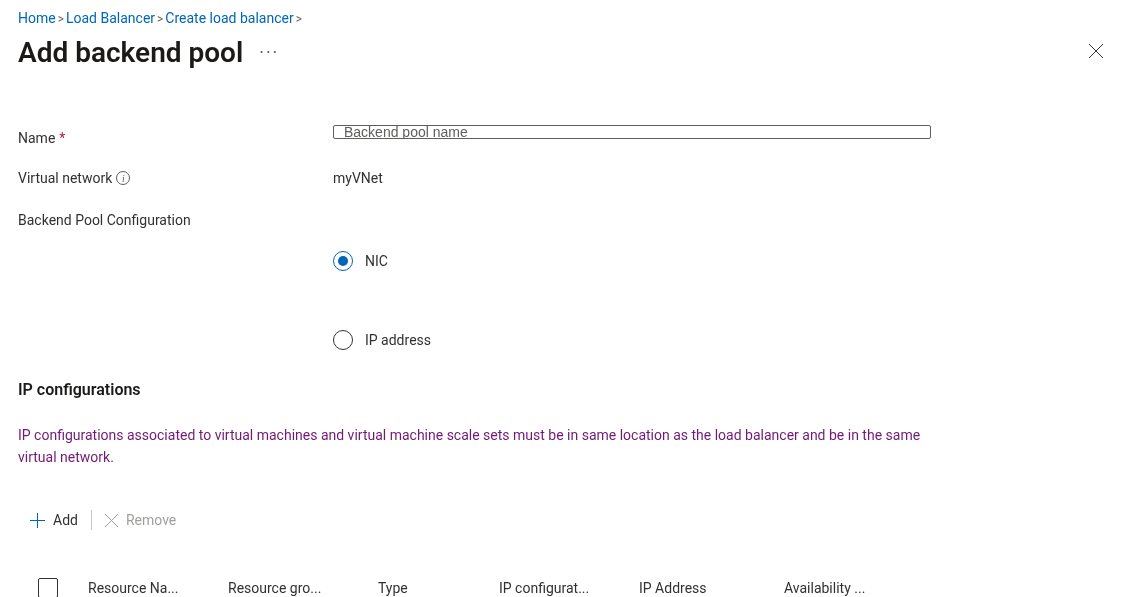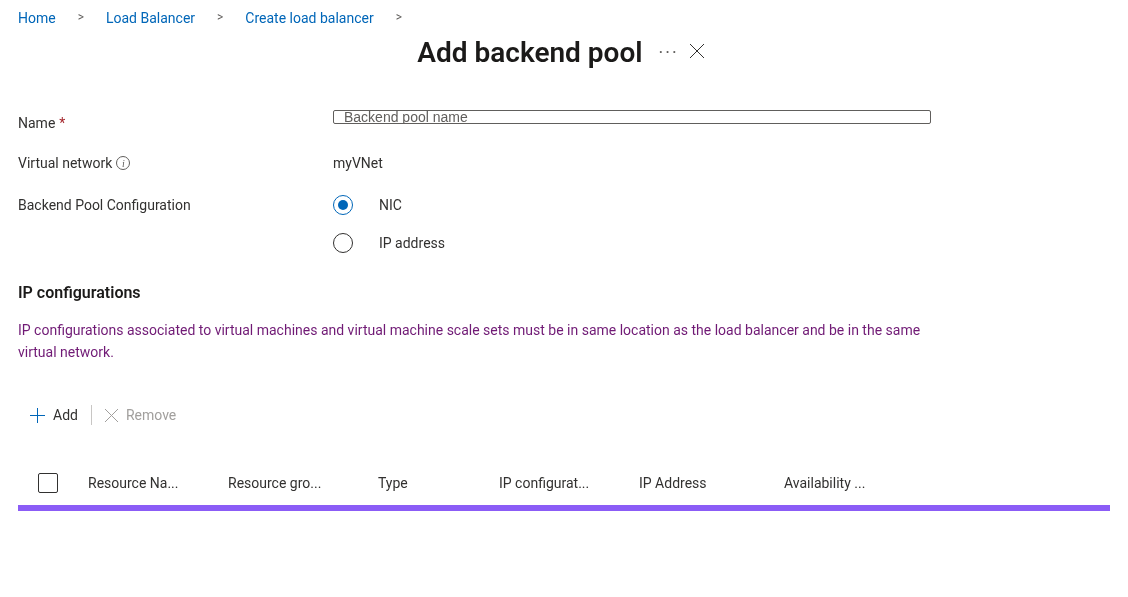--- a/index.html
+++ b/index.html
@@ -10,39 +10,39 @@
     body {
       font-family: "Segoe UI", -apple-system, BlinkMacSystemFont, Roboto, "Helvetica Neue", sans-serif;
       font-size: 14px;
       color: #323130;
       background: #ffffff;
       padding: 10px 18px;
       width: 1128px;
     }
     .breadcrumb {
       display: flex;
-      align-items: flex-start;
-      gap: 22px;
+      align-items: flex-end;
+      gap: 2px;
       font-size: 14px;
       margin-bottom: 10px;
     }
     .breadcrumb a {
       color: #0066b8;
       text-decoration: none;
       cursor: pointer;
     }
     .breadcrumb .sep {
       color: #605e5c;
       font-size: 12px;
     }
     .header-row {
       display: flex;
       align-items: center;
-      justify-content: center;
-      margin-bottom: 40px;
+      justify-content: space-between;
+      margin-bottom: 55px;
     }
     .header-left {
       display: flex;
       align-items: center;
       gap: 12px;
     }
     .page-title {
       font-size: 28px;
       font-weight: 600;
       color: #1b1a19;
@@ -116,22 +116,23 @@
     }
     .radio-group {
       display: flex;
       flex-direction: column;
       gap: 18px;
       padding-top: 4px;
     }
     .radio-option {
       display: flex;
       align-items: center;
-      gap: 26px;
-      cursor: pointer;
+      gap: 12px;
+      cursor: pointer;
+      margin-top: 41px;
     }
     .radio-circle {
       width: 20px;
       height: 20px;
       border-radius: 50%;
       border: 1px solid #323130;
       display: flex;
       align-items: center;
       justify-content: center;
       flex-shrink: 0;
@@ -143,21 +144,21 @@
       width: 10px;
       height: 10px;
       border-radius: 50%;
       background: #0066b8;
     }
     .section-title {
       font-size: 16px;
       font-weight: 600;
       color: #1b1a19;
       margin-top: 30px;
-      margin-bottom: 18px;
+      margin-bottom: 26px;
     }
     .section-desc {
       font-size: 14px;
       color: #701a75;
       line-height: 1.55;
       margin-bottom: 40px;
       max-width: 910px;
     }
     .toolbar {
       display: flex;

